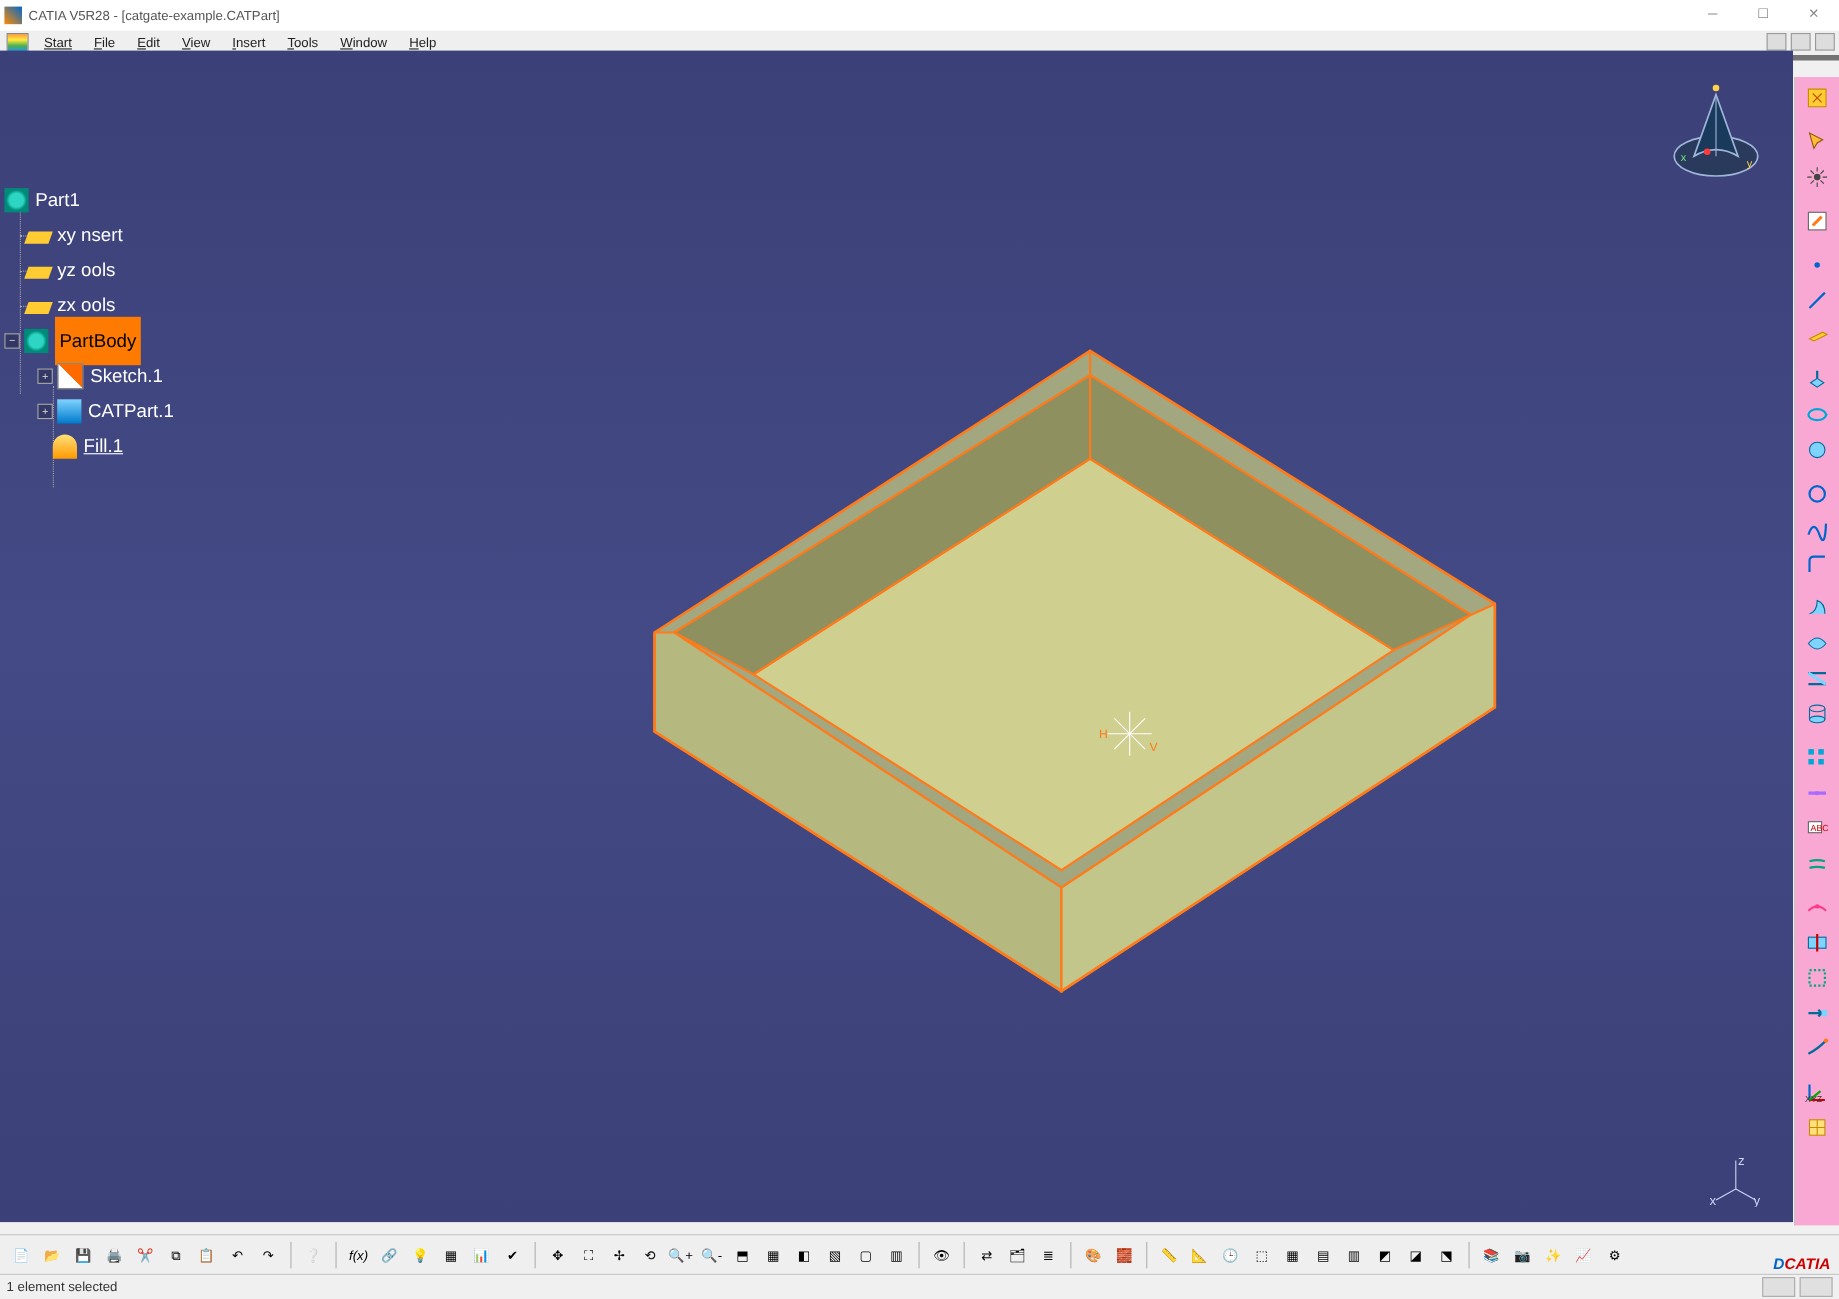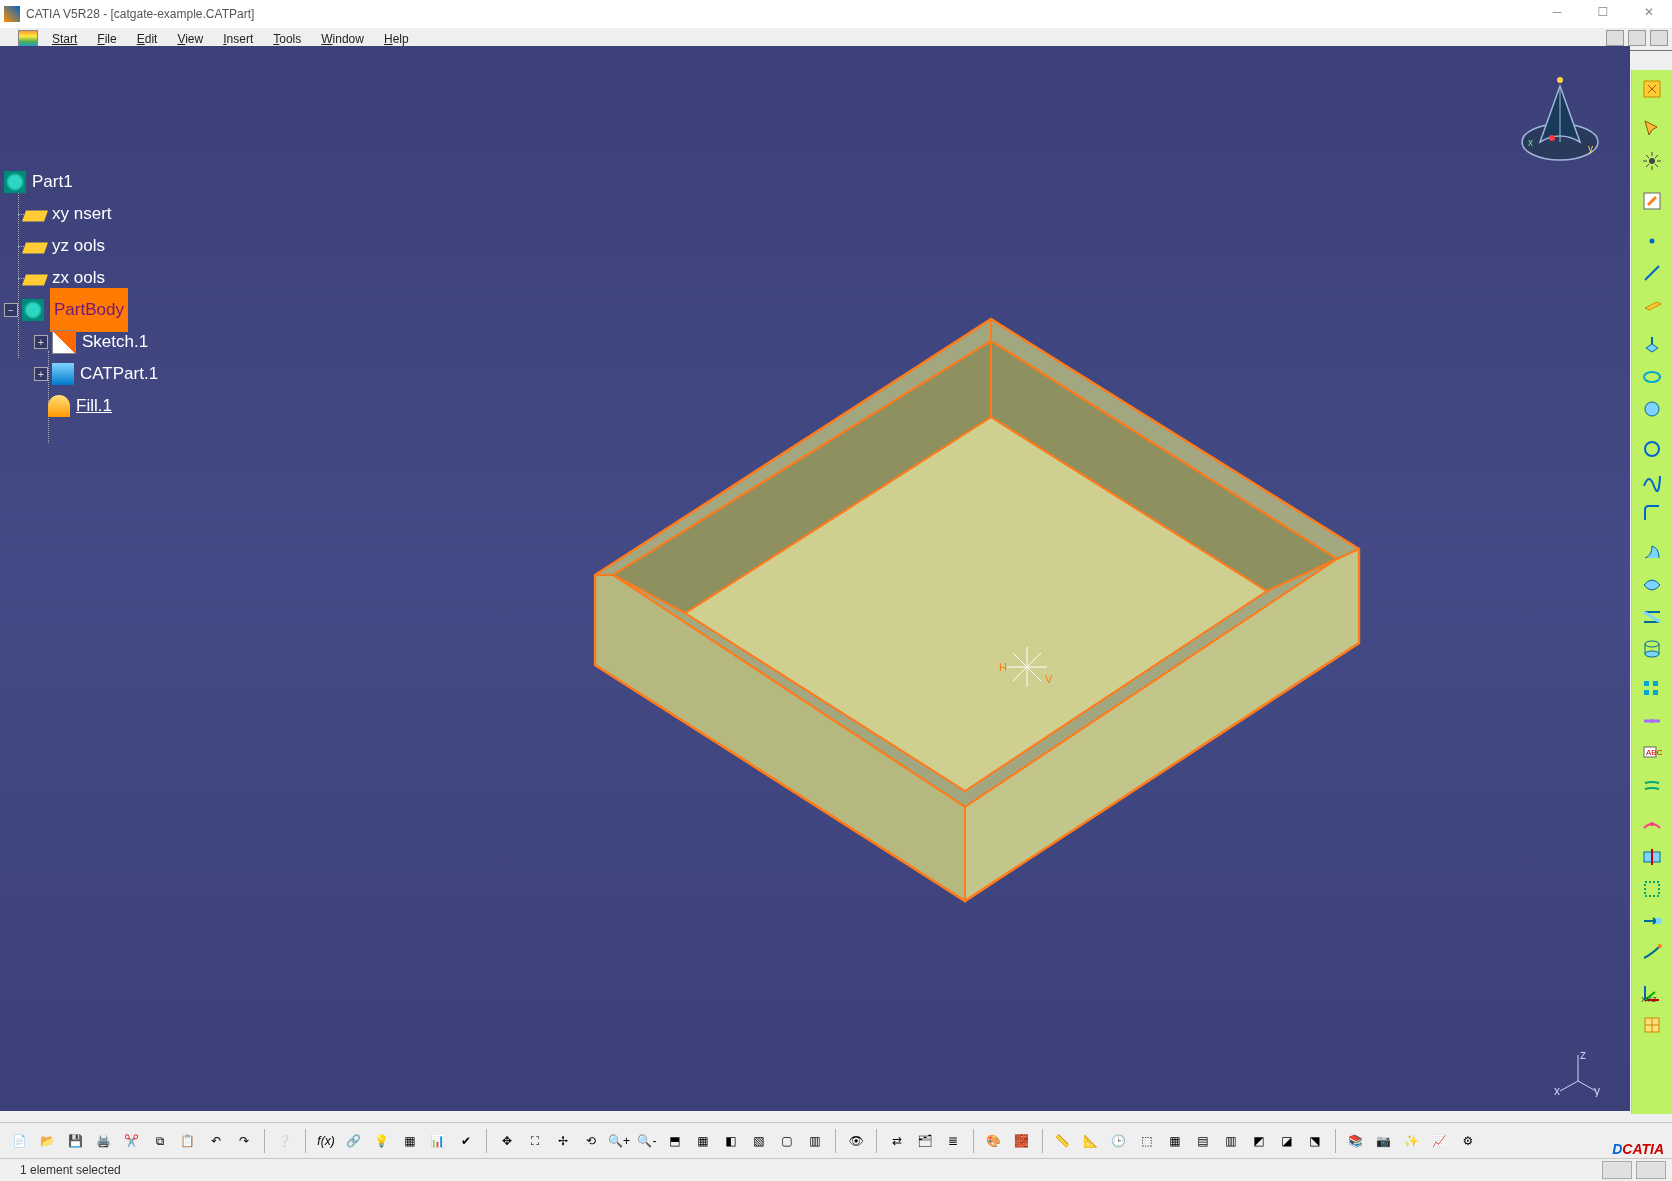--- a/index.html
+++ b/index.html
@@ -1,51 +1,51 @@
 <!DOCTYPE html>
 <html><head>
 <meta charset="utf-8">
 <style>
 html,body{margin:0;padding:0;width:1672px;height:1181px;font-family:"Segoe UI",Tahoma,sans-serif;font-size:12px;background:#f0f0f0;overflow:hidden}
 .titlebar{height:28px;background:#fff;display:flex;align-items:center;padding:0 4px;position:relative}
 .titlebar .app-icon{width:16px;height:16px;background:linear-gradient(45deg,#ff8c00,#0066cc);margin-right:6px}
 .titlebar .title{color:#555}
 .titlebar .wbtns{position:absolute;right:0;top:0;display:flex}
 .titlebar .wbtn{width:46px;height:24px;display:flex;align-items:center;justify-content:center;color:#888}
-.menubar{height:22px;background:#efefef;display:flex;align-items:center;padding:0 14px;position:relative;border-bottom:1px solid #737373}
+.menubar{height:22px;background:#efefef;display:flex;align-items:center;padding:0 2px;position:relative;border-bottom:5px solid #737373}
 .menubar .start-icon{width:18px;height:16px;margin:0 4px;background:linear-gradient(#ff9a3c,#ffeb3b,#4caf50,#2196f3);border:1px solid #888}
 .menubar .mitem{padding:2px 10px;color:#222}
 .menubar .mitem .ul{text-decoration:underline}
 .menubar .right-btns{position:absolute;right:4px;top:2px;display:flex;gap:4px}
 .menubar .rb{width:16px;height:14px;border:1px solid #999;background:#ddd}
 .workspace{position:absolute;left:0;top:46px;width:1630px;height:1065px;background:linear-gradient(#3c4078 0%,#434a85 50%,#3c4078 100%)}
 .tree{position:absolute;left:4px;top:120px;color:#fff;font-size:17px}
 .tree .node{display:flex;align-items:center;height:32px;position:relative}
 .tree .ticon{width:22px;height:22px;margin-right:6px;display:inline-block}
 .gear{background:radial-gradient(circle,#2dd6c3 40%,#008a7a 60%)}
 .plane{background:#ffcc33;transform:skewX(-20deg) scaleY(.5);width:20px;height:14px;margin-top:4px}
 .sketch{background:linear-gradient(45deg,#fff 50%,#ff6a00 50%);border:1px solid #888}
 .extrude{background:linear-gradient(#7fd4ff,#007acc)}
 .fill{background:linear-gradient(#ffe07a,#ff9a00);border-radius:50% 50% 0 0}
 .expander{width:12px;height:12px;border:1px solid #aaa;display:inline-flex;align-items:center;justify-content:center;font-size:10px;color:#ddd;margin-right:4px;background:rgba(0,0,0,.2)}
-.tree .sel{background:#ff7a00;color:#701a75;padding:12px 4px}
+.tree .sel{background:#ff7a00;color:#000000;padding:12px 4px}
 .tree .linked{text-decoration:underline;color:#fff}
 .vline{position:absolute;border-left:1px dotted #aaa}
 .hline{position:absolute;border-top:1px dotted #aaa}
 .compass{position:absolute;right:20px;top:24px;width:100px;height:100px}
 .axis-mini{position:absolute;right:28px;bottom:14px;color:#cfd3f7;font-size:12px}
-.righttoolbar{position:absolute;right:0;top:70px;width:40px;height:1040px;background:#bef264;border-left:1px solid #c5c5c5;display:flex;flex-direction:column;align-items:center;padding-top:4px;gap:2px}
+.righttoolbar{position:absolute;right:0;top:70px;width:40px;height:1040px;background:#f9a8d4;border-left:1px solid #c5c5c5;display:flex;flex-direction:column;align-items:center;padding-top:4px;gap:2px}
 .tbtn{width:28px;height:28px;border:1px solid transparent;display:flex;align-items:center;justify-content:center}
 .tbtn svg{width:22px;height:22px}
 .tsep{width:30px;height:6px}
 .bottombar{position:absolute;left:0;bottom:22px;right:0;height:36px;background:#efefef;border-top:1px solid #c5c5c5;display:flex;align-items:center;padding:0 8px;gap:4px}
 .bottombar .bbtn{width:24px;height:24px;display:flex;align-items:center;justify-content:center}
 .bottombar .bgroup-sep{height:24px;border-left:1px solid #b0b0b0;margin:0 4px}
 .bottombar .catia-logo{position:absolute;right:8px;bottom:2px;font-weight:bold;color:#c00;font-style:italic;font-size:14px}
-.statusbar{position:absolute;left:0;bottom:0;right:0;height:22px;background:#f0f0f0;border-top:1px solid #c5c5c5;display:flex;align-items:center;padding:0 20px;color:#333}
+.statusbar{position:absolute;left:0;bottom:0;right:0;height:22px;background:#f0f0f0;border-top:1px solid #c5c5c5;display:flex;align-items:center;padding:0 6px;color:#333}
 .statusbar .sright{position:absolute;right:6px;display:flex;gap:4px}
 .statusbar .sbox{width:28px;height:16px;border:1px solid #aaa;background:#e0e0e0}
 .shape3d{position:absolute;left:50%;top:50%;transform:translate(-50%,-50%)}
 </style>
 </head>
 <body>
 
 <div class="titlebar">
   <span class="app-icon"></span>
   <span class="title">CATIA V5R28 - [catgate-example.CATPart]</span>

